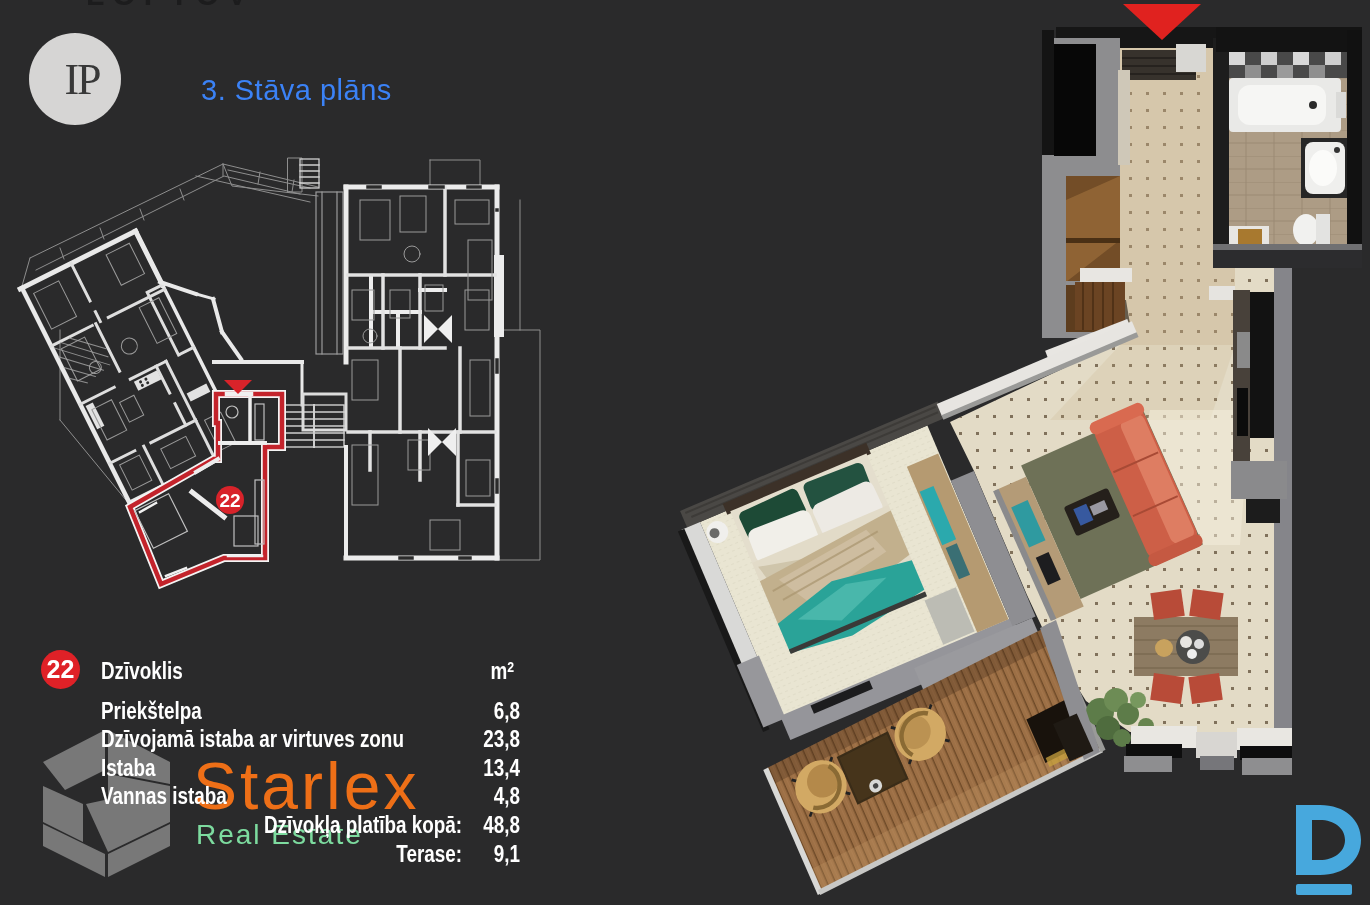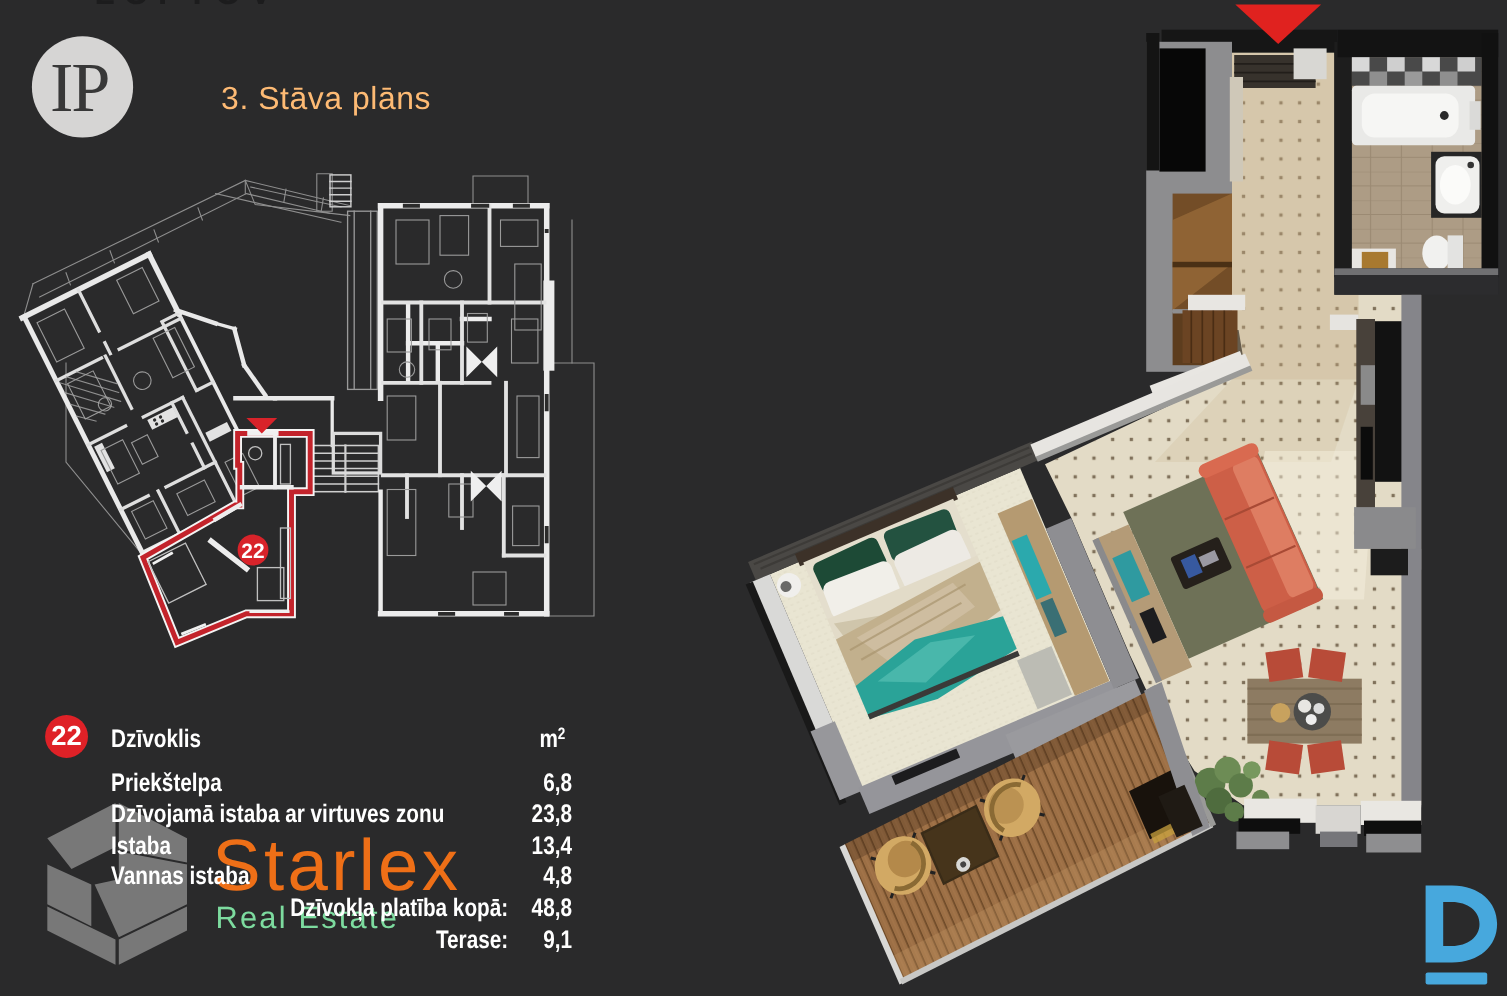--- a/index.html
+++ b/index.html
@@ -8,23 +8,23 @@
   .lbl{transform:scaleX(0.82);transform-origin:0 0;}
   .val{transform:scaleX(0.82);transform-origin:100% 0;}
 </style>
 </head>
 <body>
 
 <div class="abs" style="left:86px;top:-22px;color:#1c1c1d;font-size:30px;font-weight:bold;letter-spacing:8px;">LOFTOV</div>
 
 <div class="abs" style="left:29px;top:33px;width:92px;height:92px;border-radius:50%;background:#d6d5d4;"></div>
 
-<div class="abs" style="left:26px;top:33px;width:92px;height:92px;text-align:center;line-height:94px;font-family:'Liberation Serif',serif;font-size:64px;color:#383838;letter-spacing:-2px;">IP</div>
-
-<div class="abs" style="left:201px;top:74px;color:#fdba74;font-size:29px;font-weight:400;letter-spacing:0.5px;">3. Stāva plāns</div>
+<div class="abs" style="left:36px;top:33px;width:92px;height:92px;text-align:center;line-height:94px;font-family:'Liberation Serif',serif;font-size:44px;color:#383838;letter-spacing:-2px;">IP</div>
+
+<div class="abs" style="left:201px;top:74px;color:#3b82f6;font-size:29px;font-weight:400;letter-spacing:0.5px;">3. Stāva plāns</div>
 
 <div class="abs" style="left:0;top:0;">
 <svg width="620" height="640" viewBox="0 0 620 640" style="position:absolute;left:0;top:0;">
   <g id="plan" fill="none" stroke-linecap="square">
 
   <g stroke="#8e8e8e" stroke-width="1">
     <path d="M30,258 L223,164 L318,187"></path>
     <path d="M36,270 L224,176 L300,194"></path>
     <path d="M223,164 L232,186 L318,196"></path>
     <path d="M30,258 L22,286"></path>

